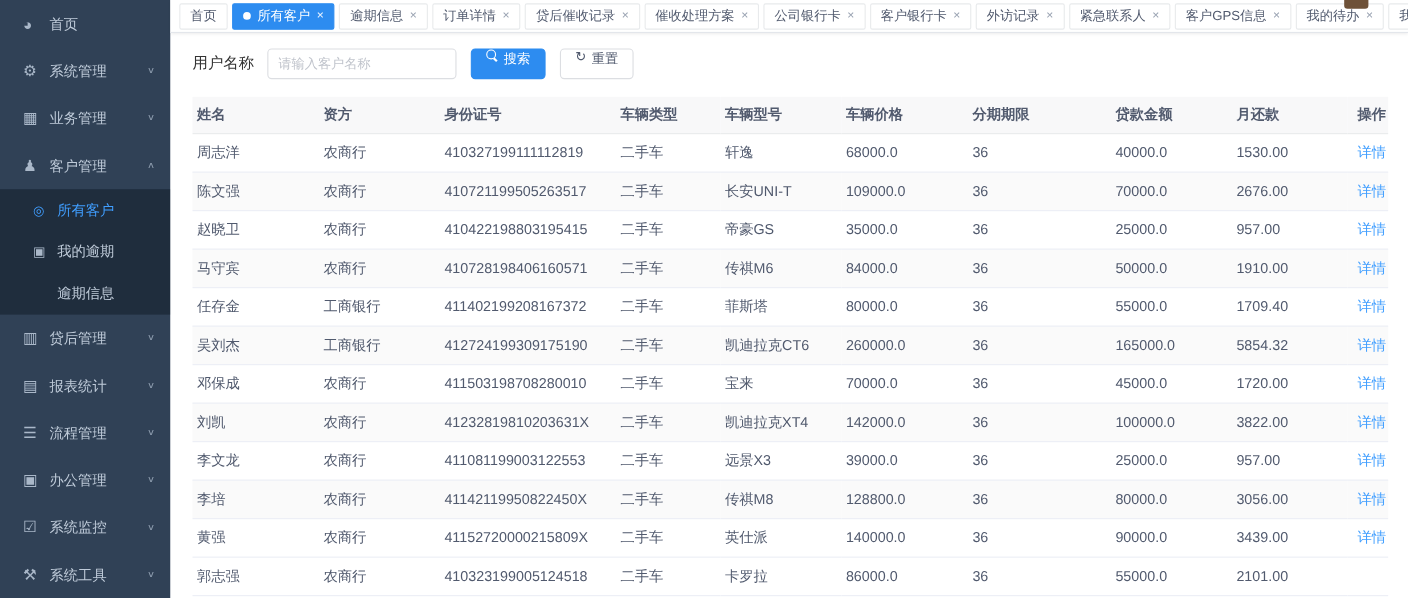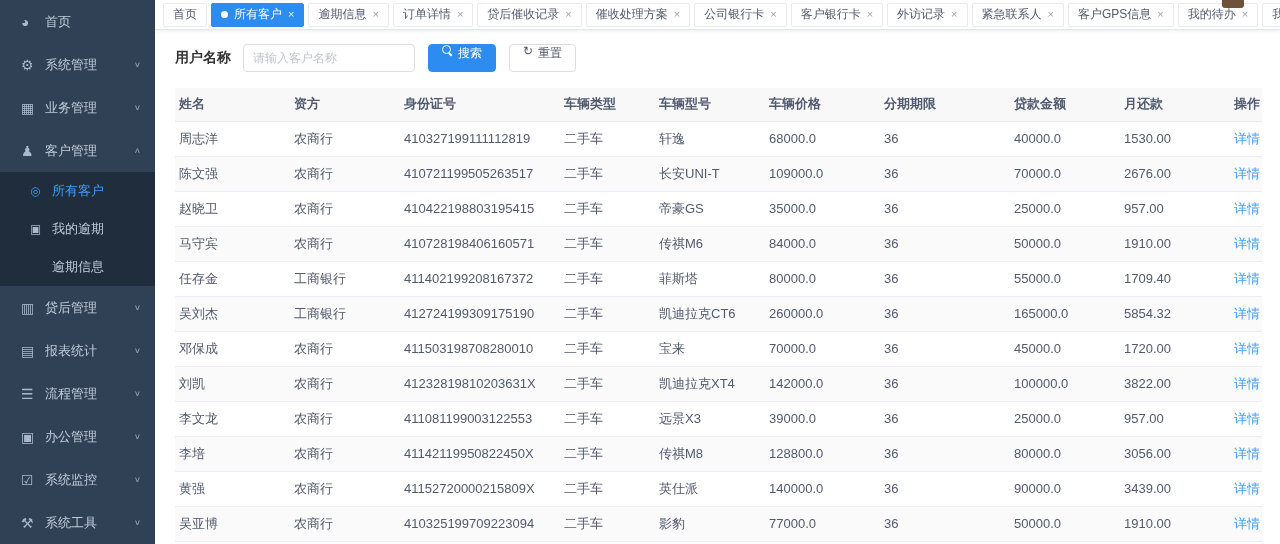--- a/index.html
+++ b/index.html
@@ -35,21 +35,21 @@
   .tab.active { background:#2d8cf0; border-color:#2d8cf0; color:#fff; }
   .tab.active .dot { display:inline-block; width:7px; height:7px; background:#fff;
     border-radius:50%; margin-right:6px; }
   .tab.active .close { color:#eaf3ff; }
   .avatar-frag { position:absolute; right:36px; top:0; width:22px; height:8px;
     background:#6e5138; border-radius:0 0 3px 3px; }
 
   
   .content { padding:14px 18px 0 20px; }
   .search-row { display:flex; align-items:center; margin-bottom:16px; }
-  .search-label { font-size:14px; font-weight:bold; color:#333; margin-right:12px; }
+  .search-label { font-size:14px; font-weight:normal; color:#333; margin-right:12px; }
   .search-input { width:172px; height:28px; border:1px solid #dcdee2; border-radius:4px;
     padding:0 9px; font-size:12px; color:#515a6e; outline:none; }
   .search-input::placeholder { color:#c0c4cc; }
   .btn { height:28px; display:inline-flex; padding:0 13px;
     border-radius:4px; font-size:12px; cursor:pointer; margin-left:13px; }
   .btn-primary { background:#2d8cf0; border:1px solid #2d8cf0; color:#fff; }
   .btn-plain { background:#fff; border:1px solid #dcdee2; color:#515a6e; }
   .btn .bico { margin-right:5px; font-size:12px; line-height:1; }
   .mag { position:relative; width:10px; height:10px; display:inline-block; margin-right:6px; }
   .mag::before { content:""; position:absolute; left:0; top:0; width:7px; height:7px;
@@ -360,32 +360,20 @@
             <td>农商行</td>
             <td>41152720000215809X</td>
             <td>二手车</td>
             <td>英仕派</td>
             <td>140000.0</td>
             <td>36</td>
             <td>90000.0</td>
             <td>3439.00</td>
             <td class="col-action"><a class="detail">详情</a></td>
           </tr>
-          <tr class="stripe">
-            <td>吴亚博</td>
-            <td>农商行</td>
-            <td>410325199709223094</td>
-            <td>二手车</td>
-            <td>影豹</td>
-            <td>77000.0</td>
-            <td>36</td>
-            <td>50000.0</td>
-            <td>1910.00</td>
-            <td class="col-action"><a class="detail">详情</a></td>
-          </tr>
           <tr class="">
             <td>郭志强</td>
             <td>农商行</td>
             <td>410323199005124518</td>
             <td>二手车</td>
             <td>卡罗拉</td>
             <td>86000.0</td>
             <td>36</td>
             <td>55000.0</td>
             <td>2101.00</td>

